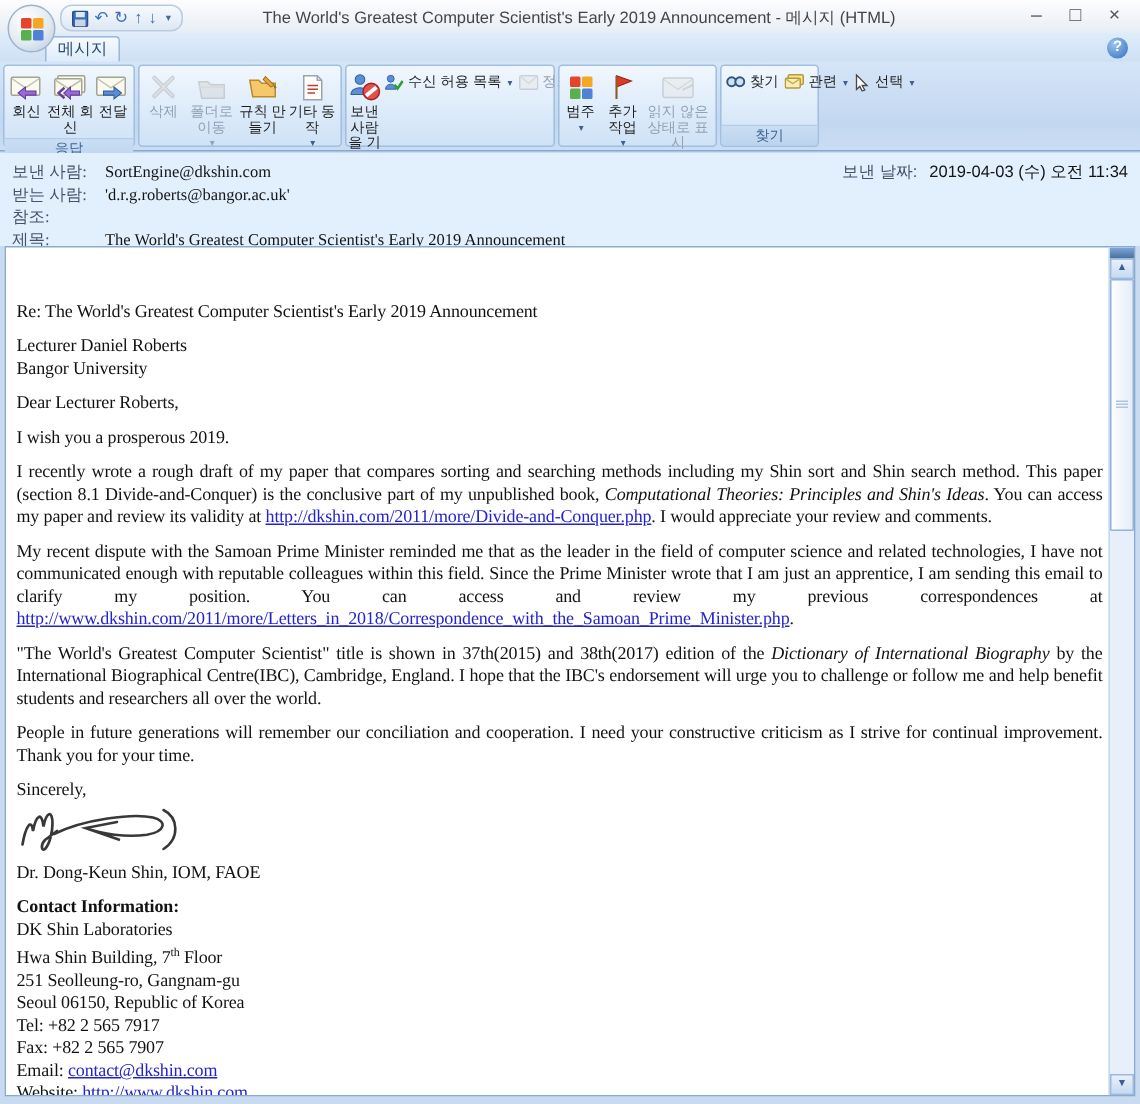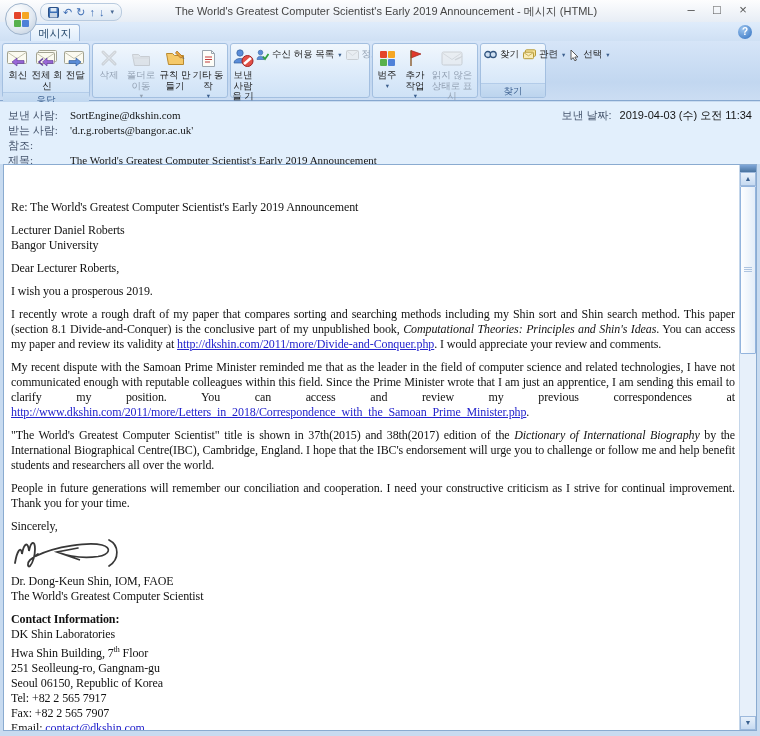--- a/index.html
+++ b/index.html
@@ -393,21 +393,20 @@
       <div class="para tight"><span><span>Sincerely,</span></span></div>
   <div class="sigblock">
     <svg width="122" height="34" viewBox="0 0 122 34">
       <path d="M4,27 C6,15 10,9 11,18 C13,7 17,5 18,15 C20,5 24,4 24,13 C24,19 22,27 19,30 C16.5,32 16,27 19,24 L27,18" stroke="#383838" fill="none" stroke-width="1.8" stroke-linecap="round"></path>
       <path d="M25,20 C45,10 78,6 91,9 C101,11.5 99,18.5 87,20.5 C73,22.5 57,20 46,16 L69,24 L46,16 L67,12" stroke="#383838" fill="none" stroke-width="1.7" stroke-linecap="round"></path>
       <path d="M98,4 C108,9 109,23 98,30" stroke="#383838" fill="none" stroke-width="1.7" stroke-linecap="round"></path>
     </svg>
   </div>
 <div class="para">
         <div><span>Dr. Dong-Keun Shin, IOM, FAOE</span></div>
-        <div><span>The World's Greatest Computer Scientist</span></div>
       </div>
       <div class="para">
         <div><b>Contact Information:</b></div>
         <div><span>DK Shin Laboratories</span></div>
         <div><span>Hwa Shin Building, 7</span><sup>th</sup><span> Floor</span></div>
         <div><span>251 Seolleung-ro, Gangnam-gu</span></div>
         <div><span>Seoul 06150, Republic of Korea</span></div>
         <div><span>Tel: +82 2 565 7917</span></div>
         <div><span>Fax: +82 2 565 7907</span></div>
         <div><span>Email: </span><a href="#">contact@dkshin.com</a></div>

